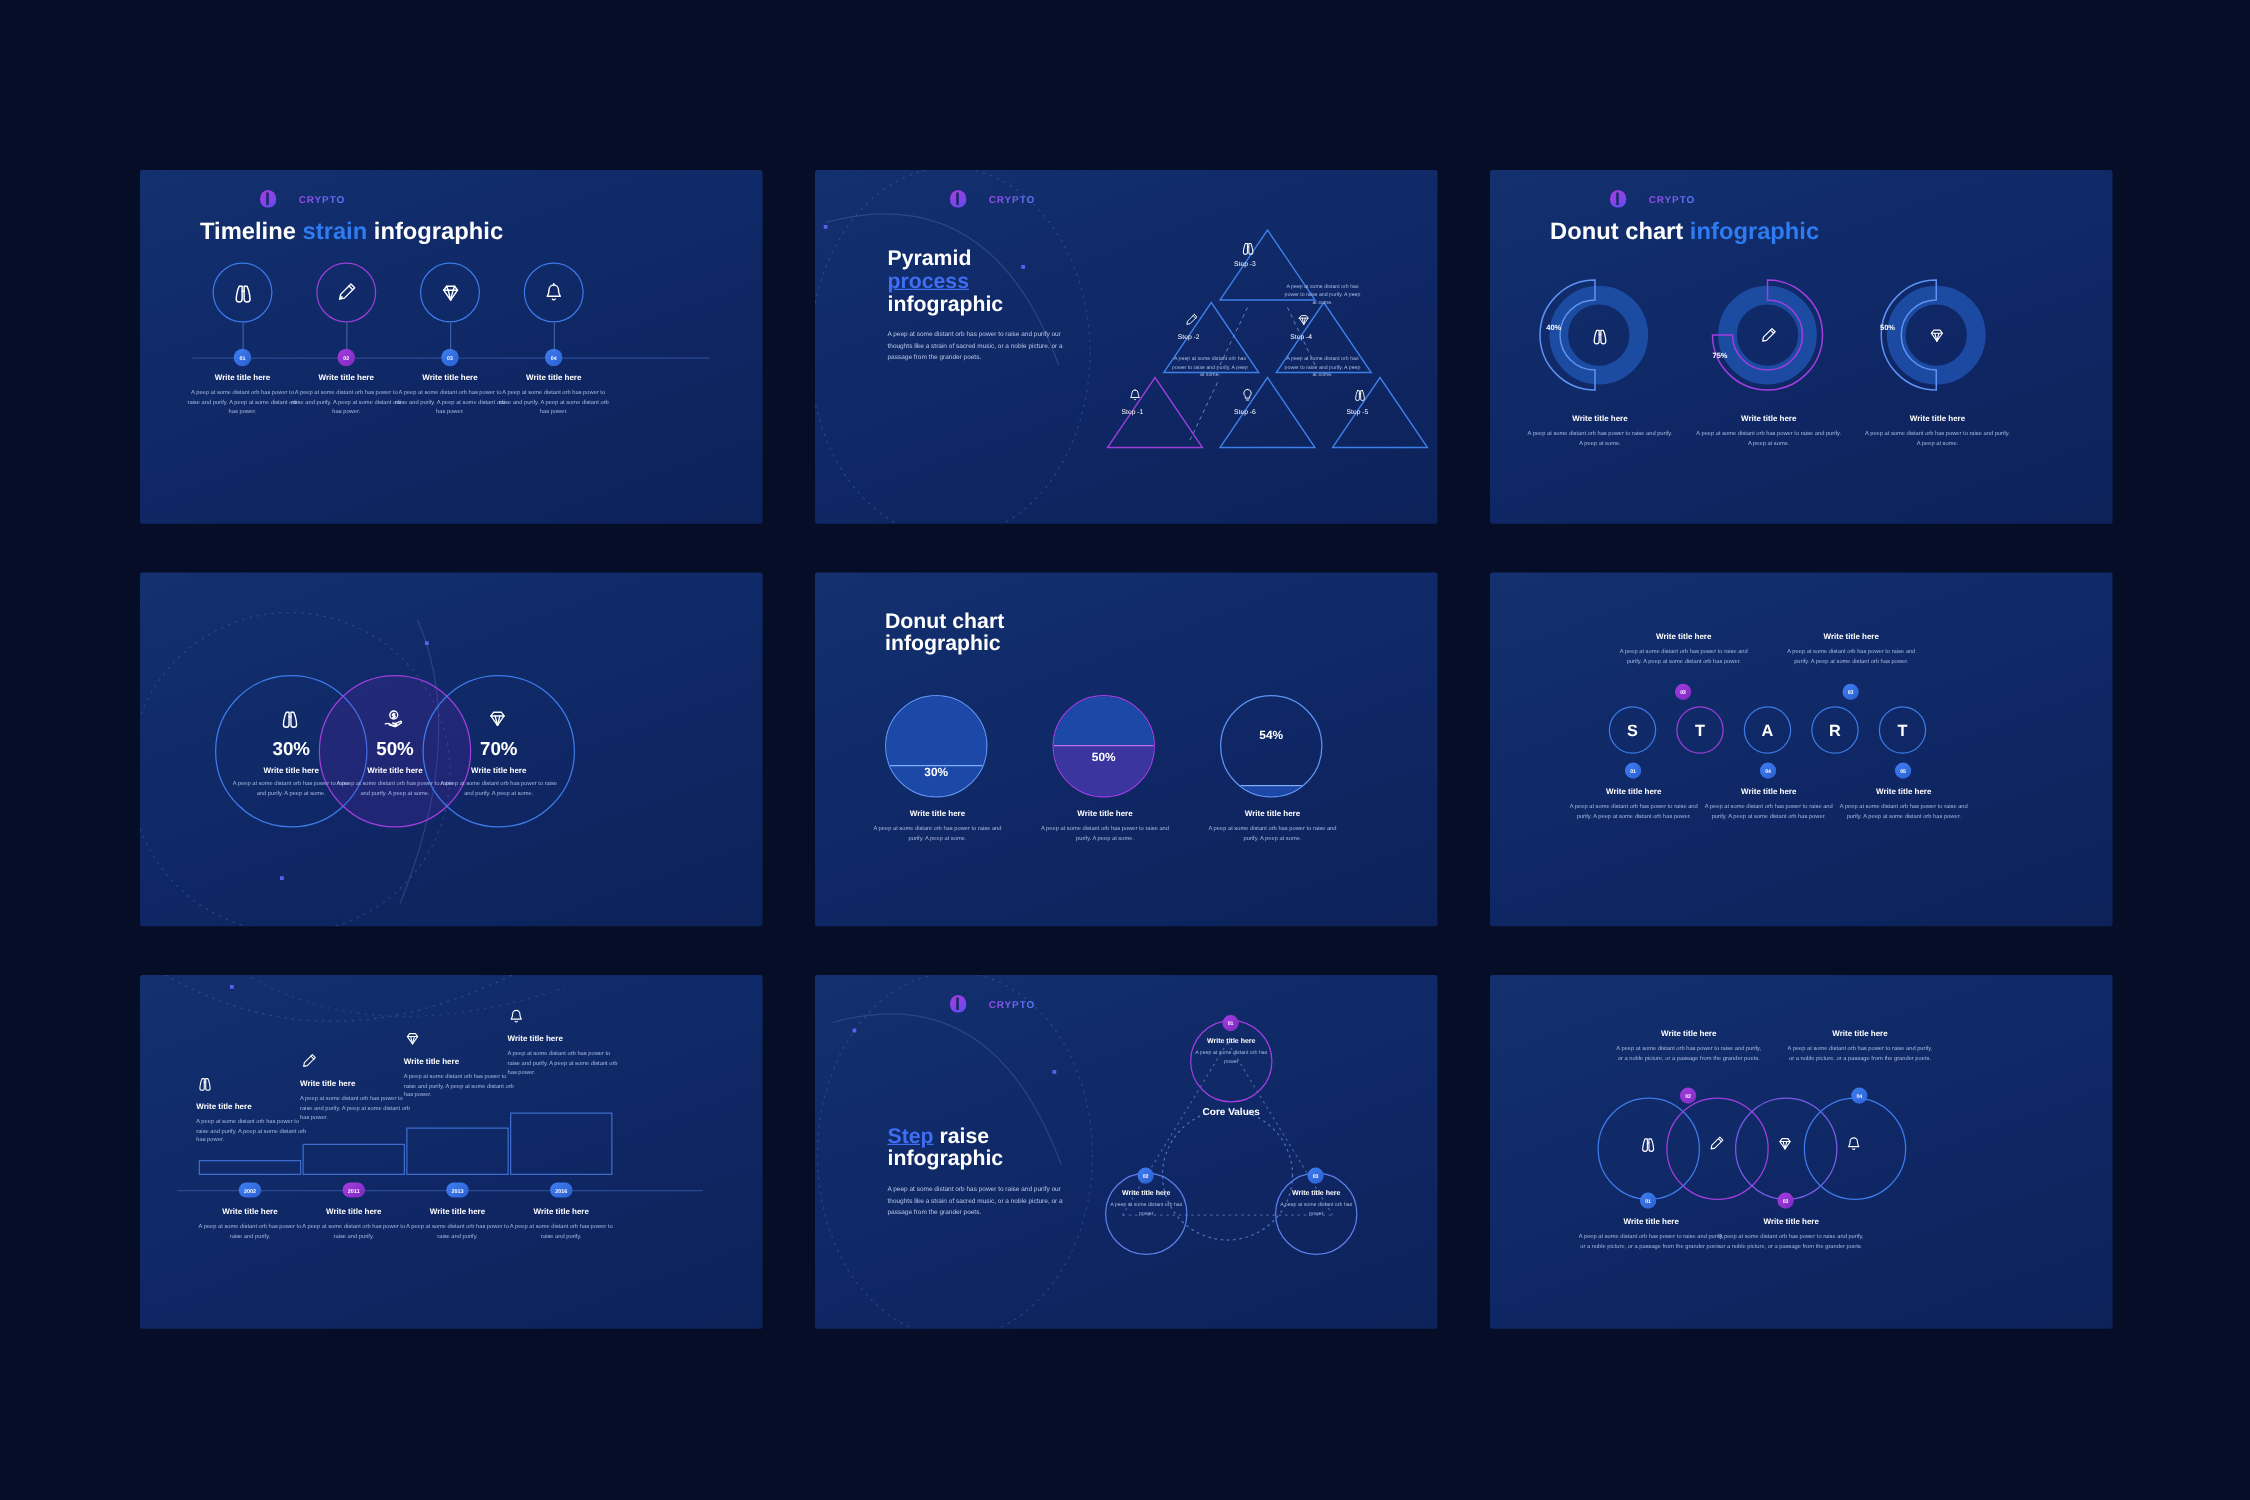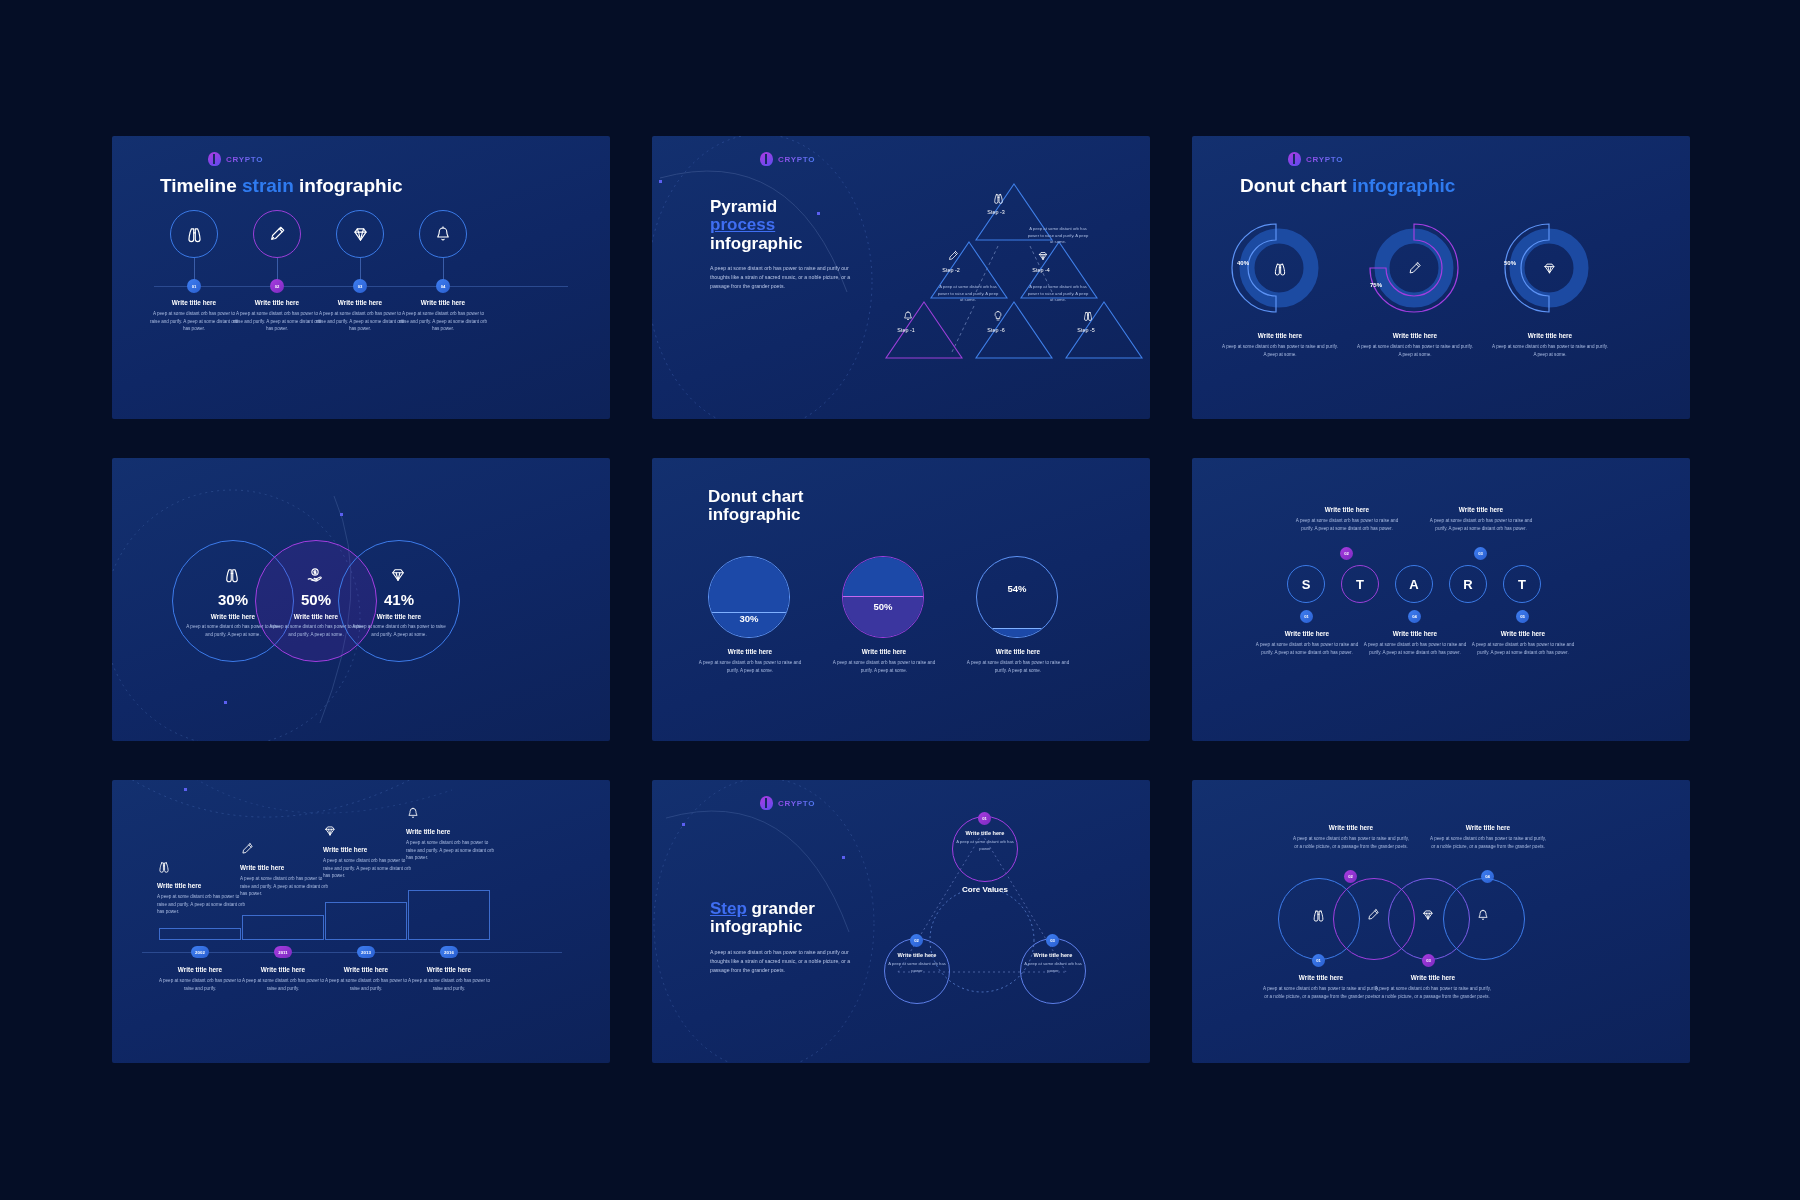--- a/index.html
+++ b/index.html
@@ -20,21 +20,21 @@
     gap: 39px 42px;
   }
 
   .slide {
     position: relative; overflow: hidden;
     background: linear-gradient(160deg, #13306f 0%, #0f2765 55%, #0d2259 100%);
     border-radius: 2px;
   }
 
   
-  .logo { position: absolute; display: flex; align-items: center; gap: 5px; padding-left: 48px; }
+  .logo { position: absolute; display: flex; align-items: center; gap: 18px; padding-left: 48px; }
   .logo .mark {
     width: 13px; height: 14px; position: relative;
     background: linear-gradient(150deg,#b03ae0,#5b4df0);
     border-radius: 50% 50% 45% 45%;
   }
   .logo .mark::after {
     content: ""; position: absolute; left: 5px; top: 2px;
     width: 2px; height: 10px; background: #142a63;
   }
   .logo .wordmark {
@@ -393,21 +393,21 @@
     </div>
 
     <div style="position:absolute;left:277px;top:108px;">
       <svg class="ic" width="18" height="18" viewBox="0 0 24 24">
             <path d="M5 9l3-4h8l3 4-7 10L5 9z"></path>
             <path d="M5 9h14"></path>
             <path d="M9.5 9L12 19"></path>
             <path d="M14.5 9L12 19"></path>
           </svg>
     </div>
-    <div style="position:absolute;left:238px;top:133px;width:98px;text-align:center;font-size:15px;font-weight:700;color:#fff;">41%</div>
+    <div style="position:absolute;left:238px;top:133px;width:98px;text-align:center;font-size:15px;font-weight:700;color:#fff;">70%</div>
     <div style="position:absolute;left:238px;top:155px;width:98px;">
       <div class="w-title">Write title here</div>
       <div class="w-desc" style="margin-top:3px;">A peep at some distant orb has power to raise and purify. A peep at some.</div>
     </div>
   </div>
 
   <div class="slide">
     <div class="h-title" style="left:56px;top:30px;font-size:17px;">
       <div>Donut chart</div>
       <div>infographic</div>
@@ -573,21 +573,21 @@
     </svg>
     <div class="dot-sq" style="left:30px;top:43px;"></div>
     <div class="dot-sq" style="left:190px;top:76px;"></div>
 
     <div class="logo" style="left:60px;top:16px;">
       <span class="mark"></span>
       <span class="wordmark">CRYPTO</span>
     </div>
 
     <div class="h-title" style="left:58px;top:120px;font-size:17px;">
-      <div><span class="accent-v">Step</span><span> grander</span></div>
+      <div><span class="accent-v">Step</span><span> raise</span></div>
       <div>infographic</div>
     </div>
     <div class="body-copy" style="left:58px;top:168px;width:146px;">A peep at some distant orb has power to raise and purify our thoughts like a strain of sacred music, or a noble picture, or a passage from the grander poets.</div>
 
     <svg class="deco" style="left:208px;top:34px;" width="250" height="230">
       <circle cx="122" cy="126" r="52" fill="none" stroke="#5f86d6" stroke-width="1" stroke-dasharray="2 3" opacity=".8"></circle>
       <path d="M122 20 L38 158" stroke="#6f86c9" stroke-width="1" stroke-dasharray="2 3" fill="none" opacity=".6"></path>
       <path d="M122 20 L206 158" stroke="#6f86c9" stroke-width="1" stroke-dasharray="2 3" fill="none" opacity=".6"></path>
       <path d="M38 158 L206 158" stroke="#6f86c9" stroke-width="1" stroke-dasharray="2 3" fill="none" opacity=".6"></path>
     </svg>

